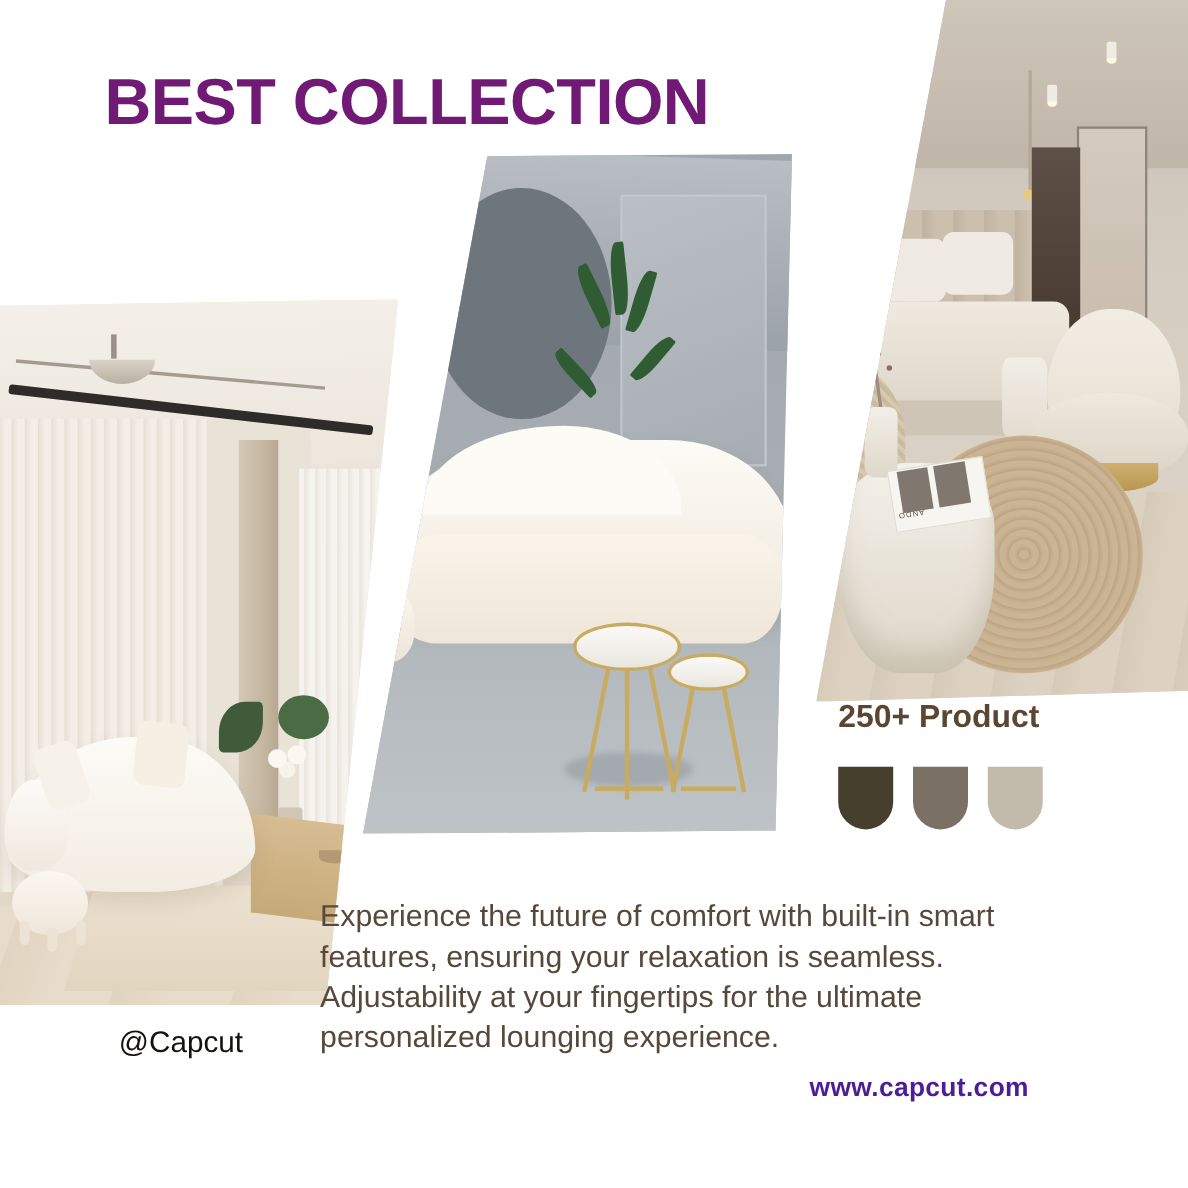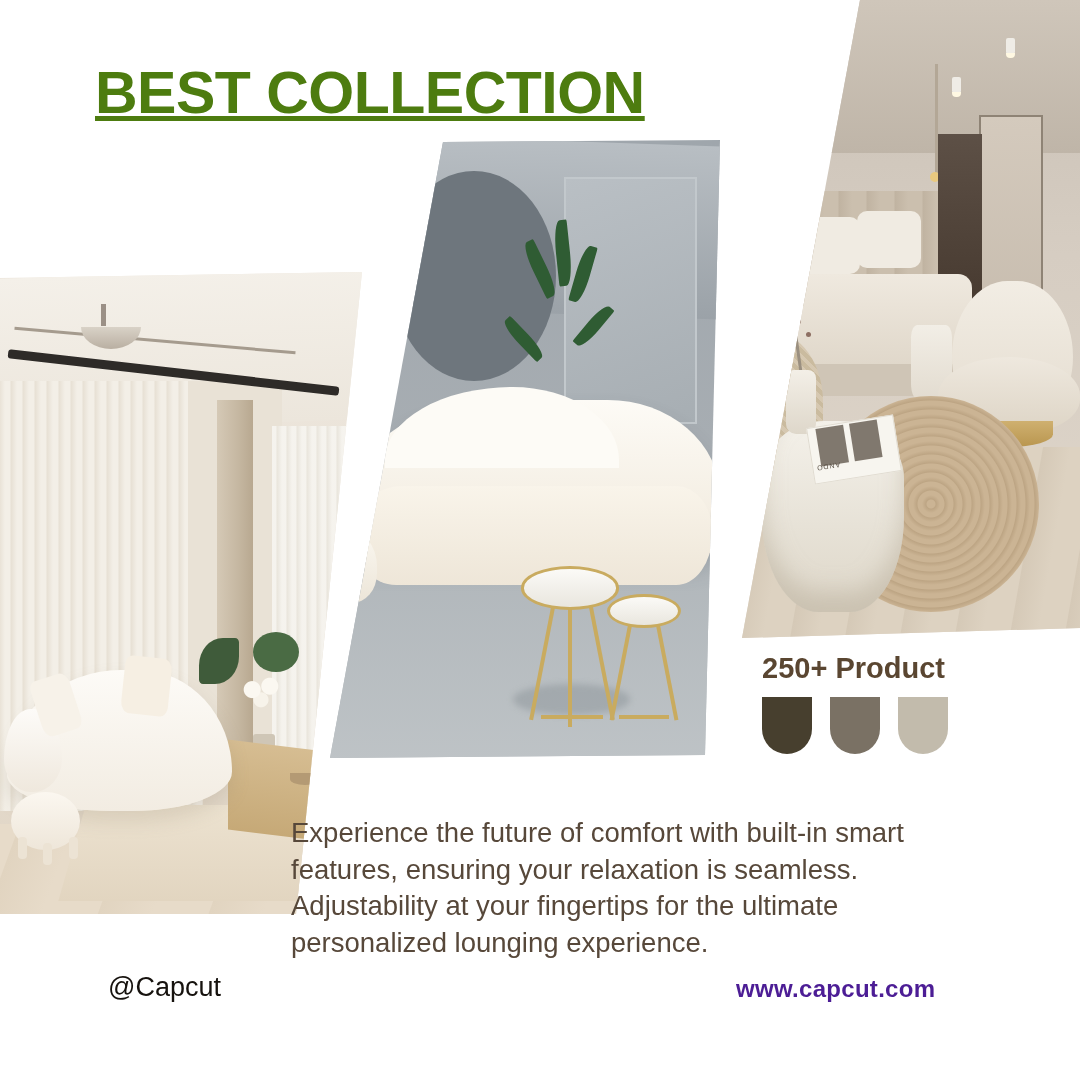--- a/index.html
+++ b/index.html
@@ -175,52 +175,52 @@
       transform:rotate(-9deg); opacity:.85; }
   .rs-book-label { position:absolute; left:22%; top:72.5%; font-size:7px; letter-spacing:1px;
       color:#5b5248; transform:rotate(171deg); font-family:"Liberation Sans", sans-serif; }
   .rs-vase { position:absolute; left:13%; top:58%; width:9%; height:10%;
       background:linear-gradient(180deg,#f3efe7,#ded7ca); border-radius:8px 8px 10px 10px; }
   .rs-branch { position:absolute; left:16%; top:50%; width:3px; height:9%; background:#9a8f80; transform:rotate(-8deg); }
   .rs-bud { position:absolute; width:5px; height:5px; background:#8d6f63; border-radius:50%; }
 
   
   .product-count {
-    position:absolute; left:762px; top:652px;
+    position:absolute; left:762px; top:636px;
     font-size:29px; font-weight:bold; color:#5a4631; white-space:nowrap;
     font-family:"Liberation Sans", sans-serif;
   }
   .swatches { position:absolute; left:762px; top:697px; display:flex; gap:18px; }
   .swatch { width:50px; height:57px; border-radius:0 0 25px 25px; }
 
   
   .body-copy {
     position:absolute; left:291px; top:815px; width:660px;
     font-size:27.5px; line-height:1.33; color:#57483a;
     font-family:"Liberation Sans", sans-serif;
   }
 
   
   .handle {
-    position:absolute; left:108px; top:972px;
+    position:absolute; left:108px; top:932px;
     font-size:27px; color:#16120e; letter-spacing:0px;
     font-family:"Liberation Sans", sans-serif;
   }
   .website {
     position:absolute; left:736px; top:975px;
     font-size:24px; font-weight:bold; color:#5a4631; letter-spacing:0.3px;
     font-family:"Liberation Sans", sans-serif;
   }
 </style>
 </head>
 <body>
 
 <div class="poster" style="background: rgb(255, 255, 255);">
 
-  <div class="headline" style="color: #4d7c0f; text-decoration: underline;">BEST COLLECTION</div>
+  <div class="headline" style="color: #701a75;">BEST COLLECTION</div>
 
   <div class="panel" id="panel-left">
     <div class="scene">
       <div class="ls-bg"></div>
       <div class="ls-ceiling"></div>
       <div class="ls-curtain"></div>
       <div class="ls-wall"></div>
       <div class="ls-column"></div>
       <div class="ls-curtain2"></div>
       <div class="ls-rail2"></div>

